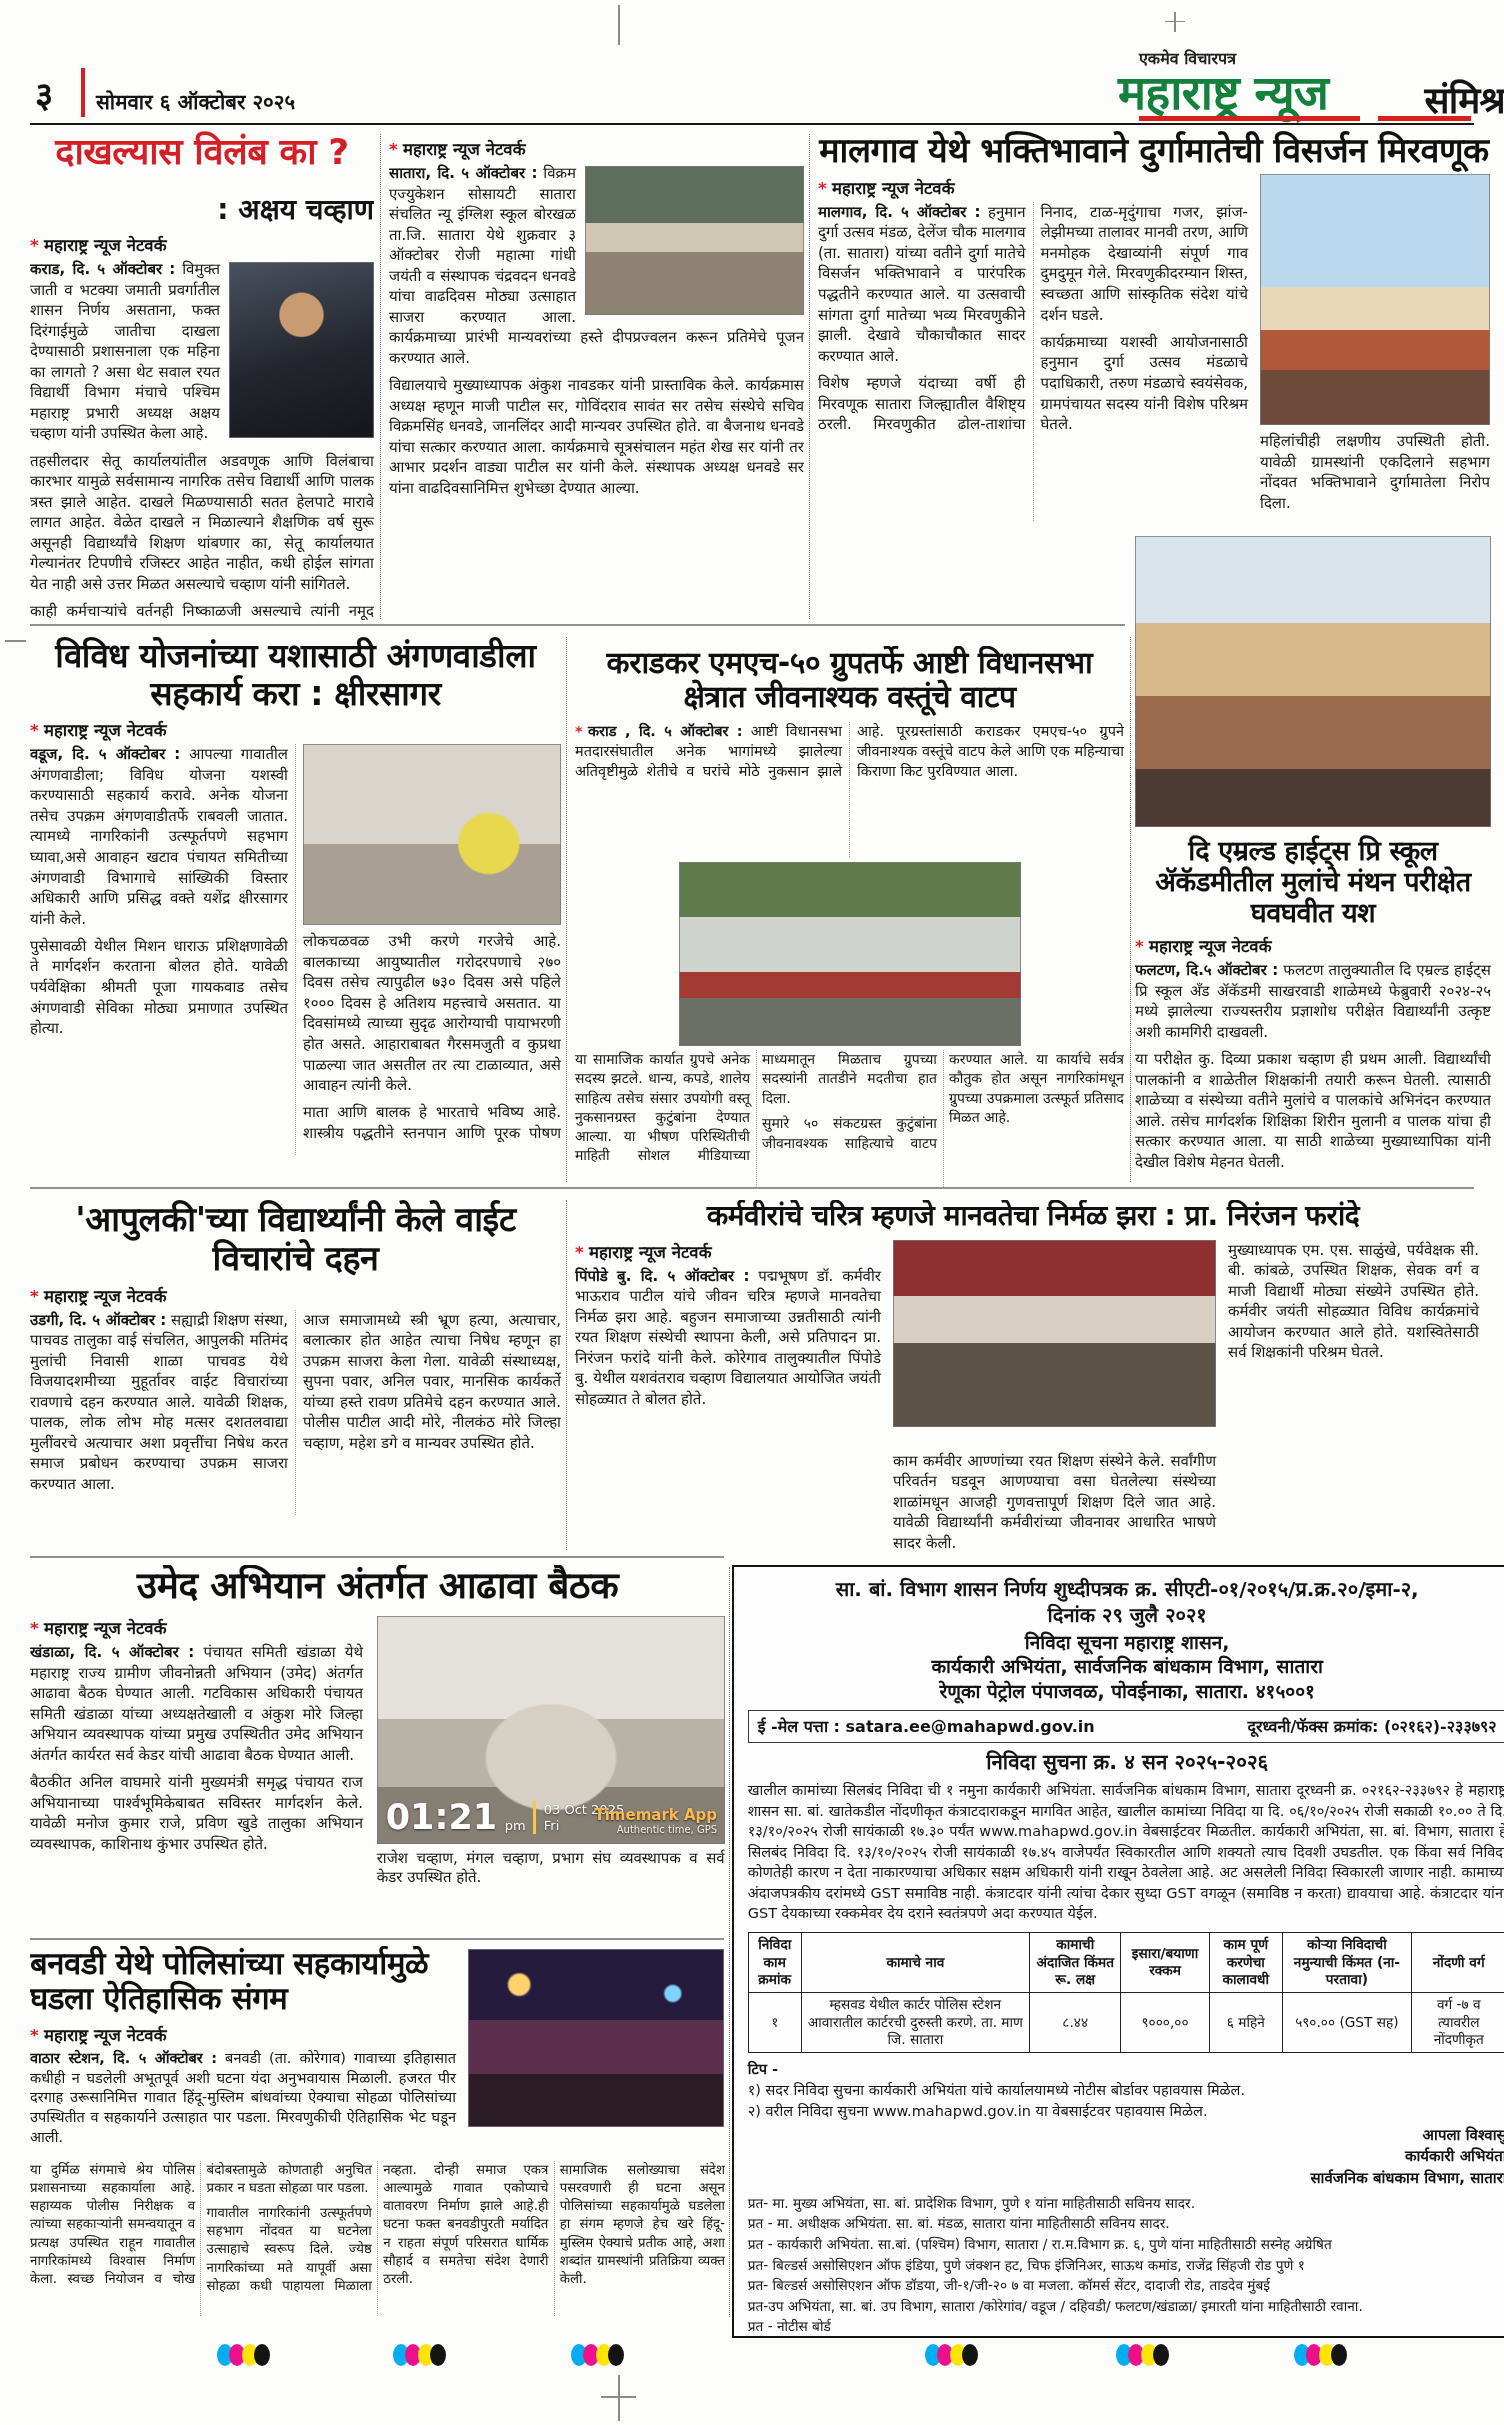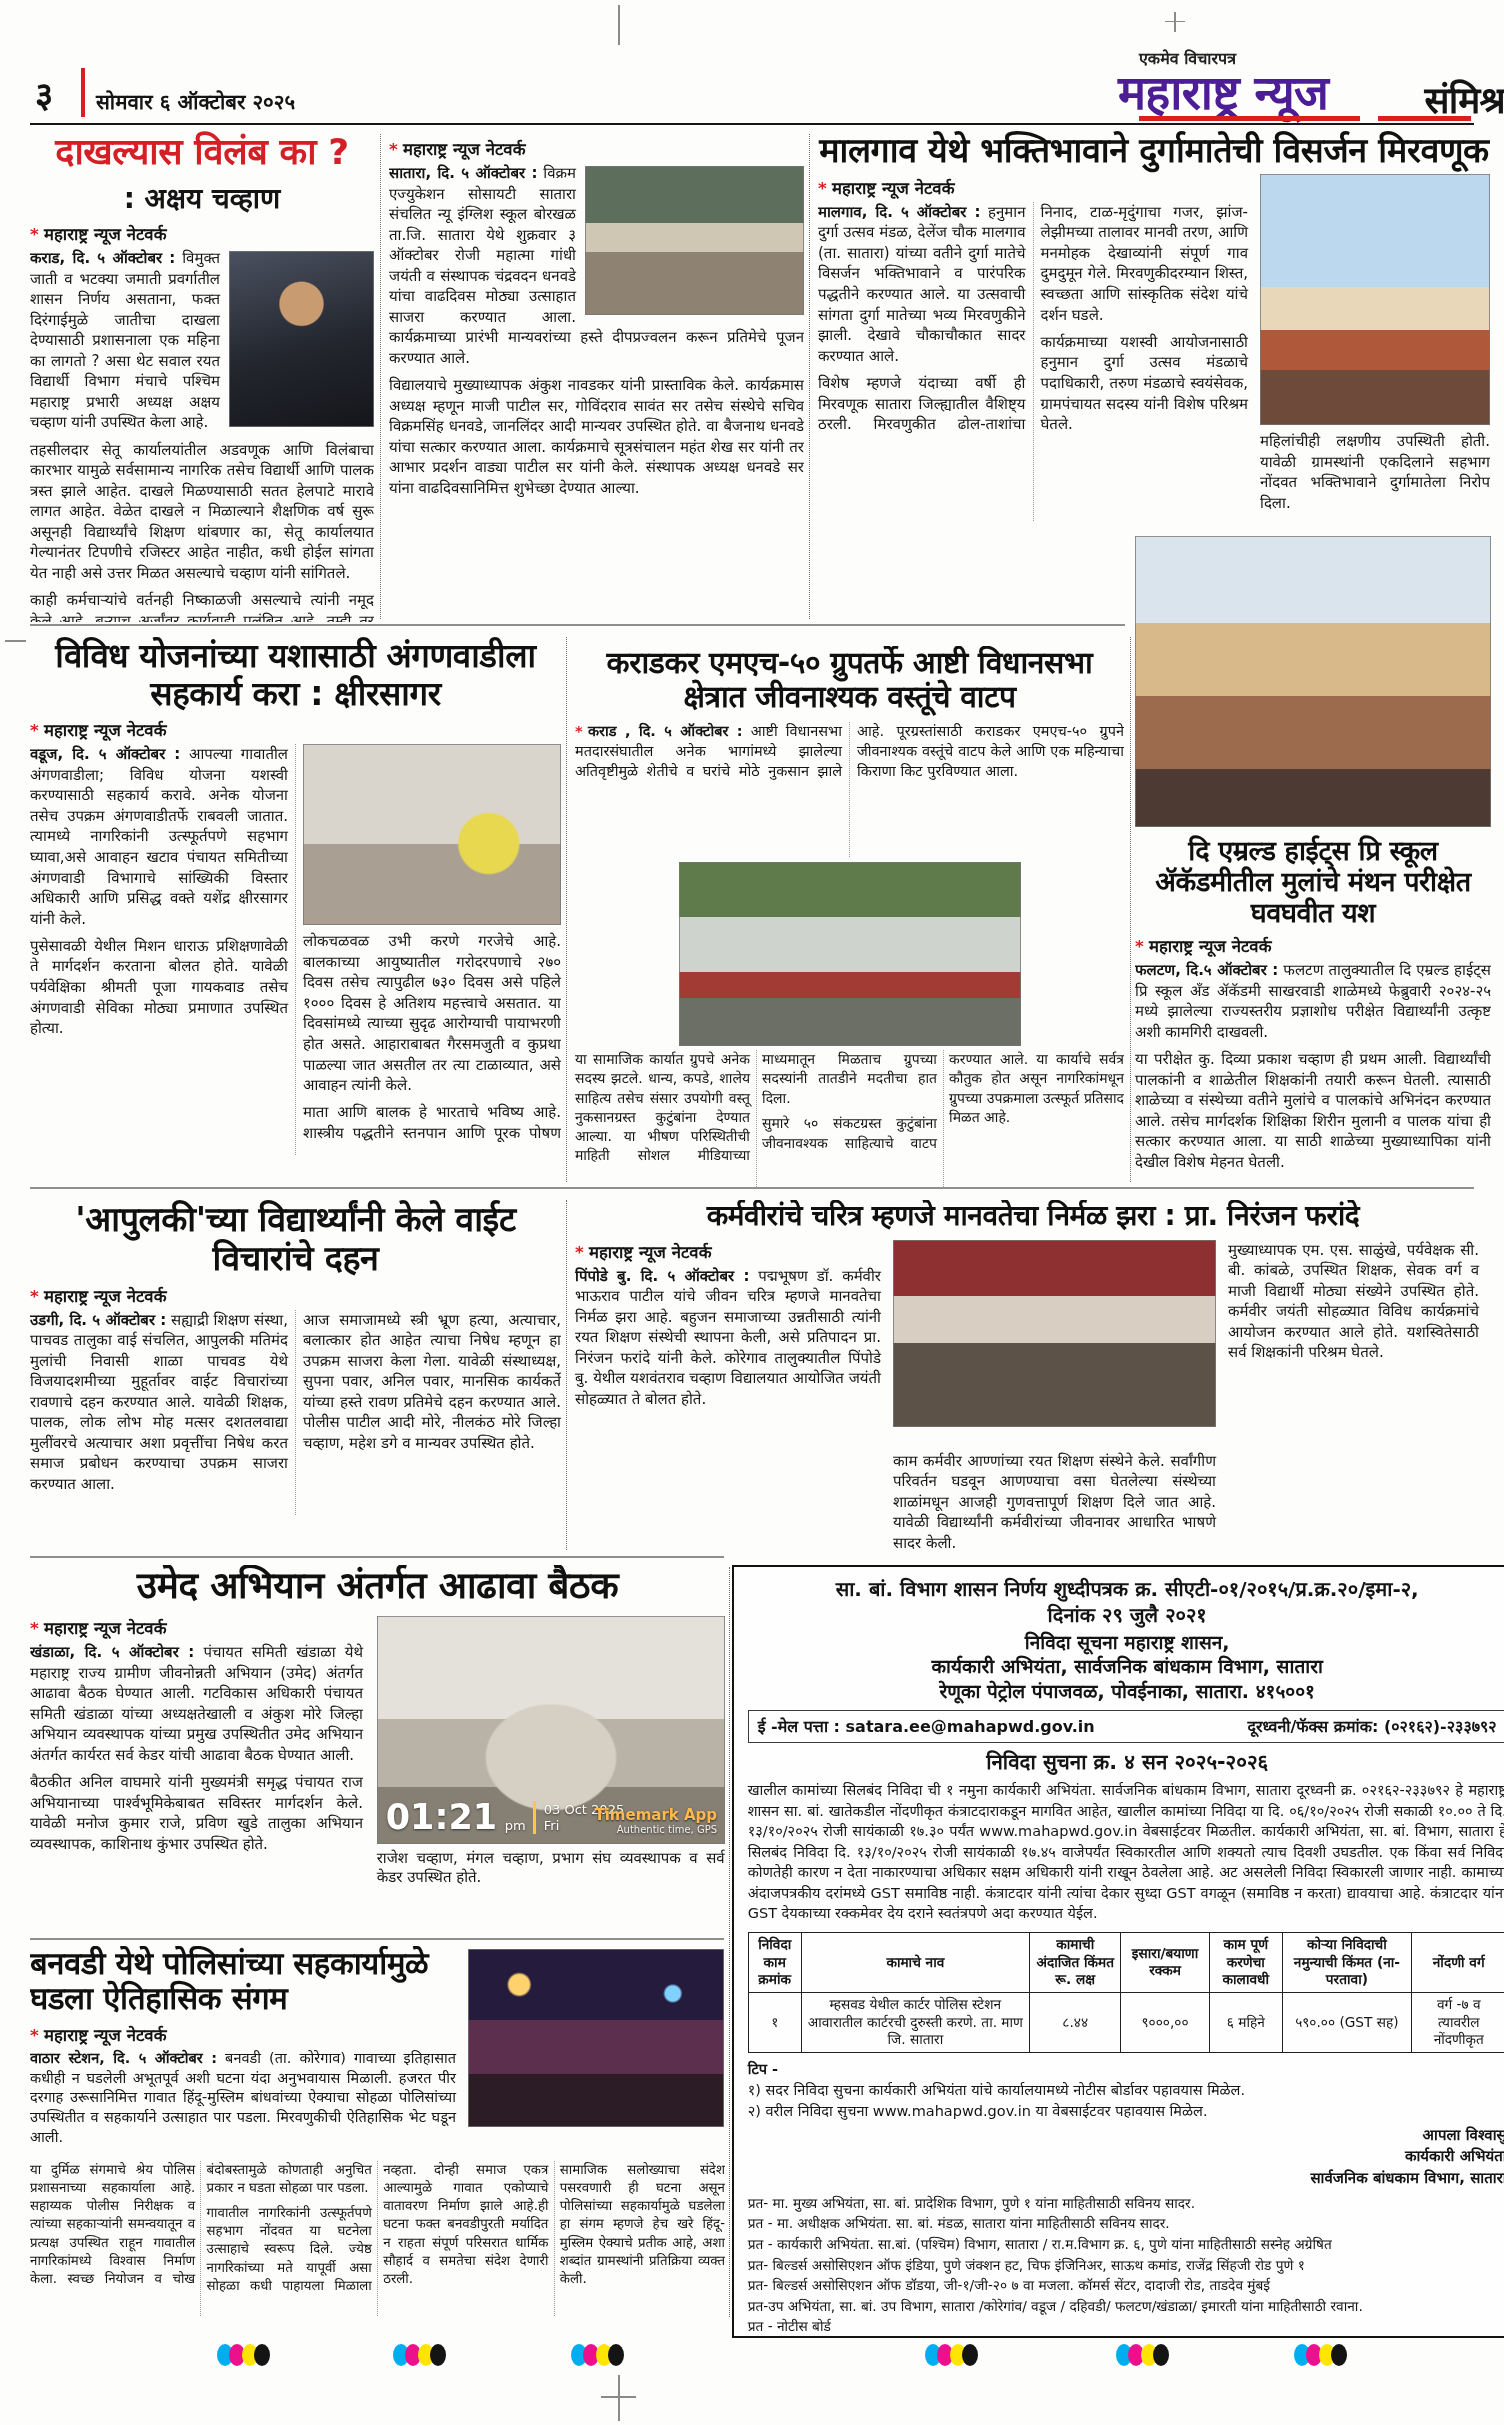--- a/index.html
+++ b/index.html
@@ -92,21 +92,21 @@
   <div class="crop" style="left:601px;top:2396px;width:35px;height:1.5px;"></div>
   <div class="crop" style="left:1484px;top:301px;width:1.5px;height:23px;"></div>
 
   <div class="abs pagenum" style="left:35px;top:70px;">३</div>
   <div class="abs redbar" style="left:81px;top:68px;width:3.8px;height:49px;"></div>
   <div class="abs hdr-date" style="left:96px;top:87px;">सोमवार ६ ऑक्टोबर २०२५</div>
   <div class="abs section-title" style="left:0;top:73px;width:1505px;">संमिश्र</div>
 
   <div class="abs" style="left:1118px;top:47px;width:357px;">
     <div class="tagline" style="margin-left:21px;">एकमेव विचारपत्र</div>
-    <div class="masthead" style="color: #4c1d95;">महाराष्ट्र न्यूज</div>
+    <div class="masthead" style="color: #15803d;">महाराष्ट्र न्यूज</div>
   </div>
   <div class="abs redbar" style="left:1139px;top:116px;width:221px;height:4.6px;"></div>
   <div class="abs redbar" style="left:1378px;top:116px;width:93px;height:4.6px;"></div>
 
   <div class="hrule" style="left:30px;top:123px;width:1444px;height:2.3px;"></div>
 
   <div class="vsep" style="left:380px;top:134px;height:485px;"></div>
   <div class="vsep" style="left:809px;top:134px;height:485px;"></div>
   <div class="vsep" style="left:566px;top:637px;height:545px;"></div>
   <div class="vsep" style="left:1130px;top:637px;height:545px;"></div>
@@ -114,21 +114,21 @@
   <div class="vsep" style="left:729px;top:1567px;height:750px;"></div>
 
   <div class="hrule soft" style="left:30px;top:624px;width:1095px;height:1.5px;"></div>
   <div class="hrule soft" style="left:30px;top:1187px;width:1444px;height:1.5px;"></div>
   <div class="hrule soft" style="left:30px;top:1556px;width:694px;height:1.5px;"></div>
   <div class="hrule soft" style="left:30px;top:1938px;width:694px;height:1.5px;"></div>
   <div class="hrule" style="left:732px;top:2320px;width:759px;height:3.8px;"></div>
 
   <div class="art" style="left:30px;top:131px;width:344px;height:491px;">
     <div class="hl red" style="font-size:36px;">दाखल्यास विलंब का ?</div>
-    <div class="subhl" style="font-size:28px;margin-top:6px;">: अक्षय चव्हाण</div>
+    <div class="subhl" style="font-size:28px;margin-top:17px;text-align:right;">: अक्षय चव्हाण</div>
     <div class="byline"><span class="star">*</span><span>महाराष्ट्र न्यूज नेटवर्क</span></div>
     <div class="body">
       <div class="photo ph-portrait" style="float:right;width:145px;height:176px;margin:3px 0 6px 9px;"></div>
       <p><span class="dl">कराड, दि. ५ ऑक्टोबर :</span> <span>विमुक्त जाती व भटक्या जमाती प्रवर्गातील शासन निर्णय असताना, फक्त दिरंगाईमुळे जातीचा दाखला देण्यासाठी प्रशासनाला एक महिना का लागतो ? असा थेट सवाल रयत विद्यार्थी विभाग मंचाचे पश्चिम महाराष्ट्र प्रभारी अध्यक्ष अक्षय चव्हाण यांनी उपस्थित केला आहे.</span></p>
       <p>तहसीलदार सेतू कार्यालयांतील अडवणूक आणि विलंबाचा कारभार यामुळे सर्वसामान्य नागरिक तसेच विद्यार्थी आणि पालक त्रस्त झाले आहेत. दाखले मिळण्यासाठी सतत हेलपाटे मारावे लागत आहेत. वेळेत दाखले न मिळाल्याने शैक्षणिक वर्ष सुरू असूनही विद्यार्थ्यांचे शिक्षण थांबणार का, सेतू कार्यालयात गेल्यानंतर टिपणीचे रजिस्टर आहेत नाहीत, कधी होईल सांगता येत नाही असे उत्तर मिळत असल्याचे चव्हाण यांनी सांगितले.</p>
       <p>काही कर्मचाऱ्यांचे वर्तनही निष्काळजी असल्याचे त्यांनी नमूद केले आहे. बऱ्याच अर्जांवर कार्यवाही प्रलंबित आहे, तुम्ही तर आता दिले आहेत मग आम्ही दोन वर्षांनी यायचे का ? असा संताप सवाल नागरिक विचारत आहेत. चव्हाण यांनी तत्काळ कार्यवाही करण्याची मागणी केली आहे.</p>
     </div>
   </div>
 
   <div class="art" style="left:389px;top:131px;width:415px;height:491px;">

